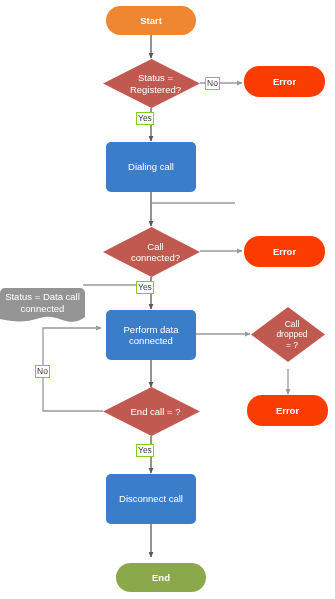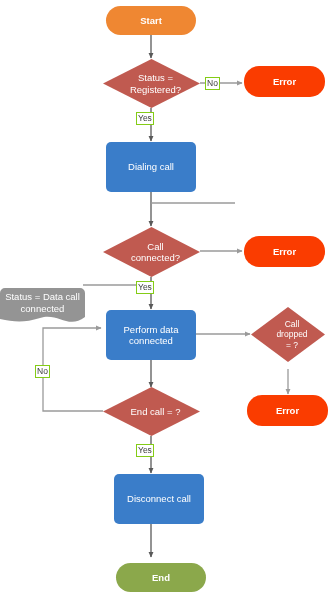--- a/index.html
+++ b/index.html
@@ -213,21 +213,21 @@
     <span>Error</span>
   </div>
 
   <div class="decision-wrap" style="left:103px; top:387px; width:97px; height:49px;">
     <svg width="97" height="49" viewBox="0 0 97 49">
       <polygon points="48.5,0 97,24.5 48.5,49 0,24.5" fill="#c05a50"></polygon>
     </svg>
     <div class="decision-label">End call = ?</div>
   </div>
 
-  <div class="node process" style="left:114px; top:474px; width:90px; height:50px; background:#3a7dc9;">
+  <div class="node process" style="left:106px; top:474px; width:90px; height:50px; background:#3a7dc9;">
     <span>Disconnect call</span>
   </div>
 
   <div class="node terminator" style="left:116px; top:563px; width:90px; height:29px; background:#8ba84b;text-align:center;">
     <span>End</span>
   </div>
 
   <div class="edge-label" style="left:205px; top:77px;">No</div>
 
   <div class="edge-label" style="left:136px; top:112px;">Yes</div>

